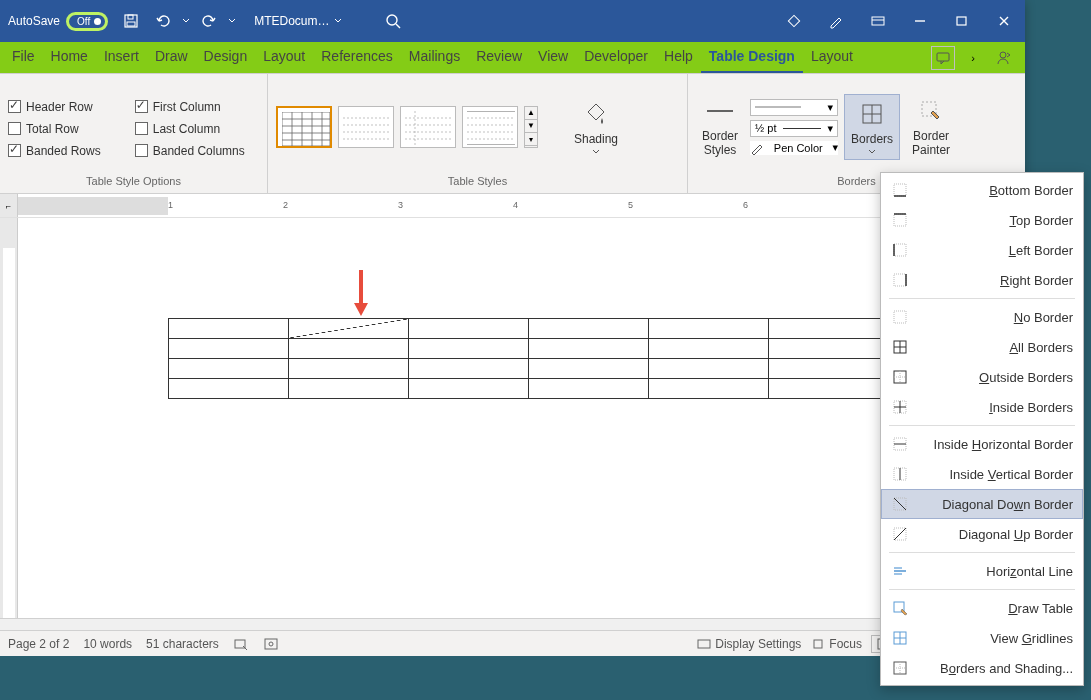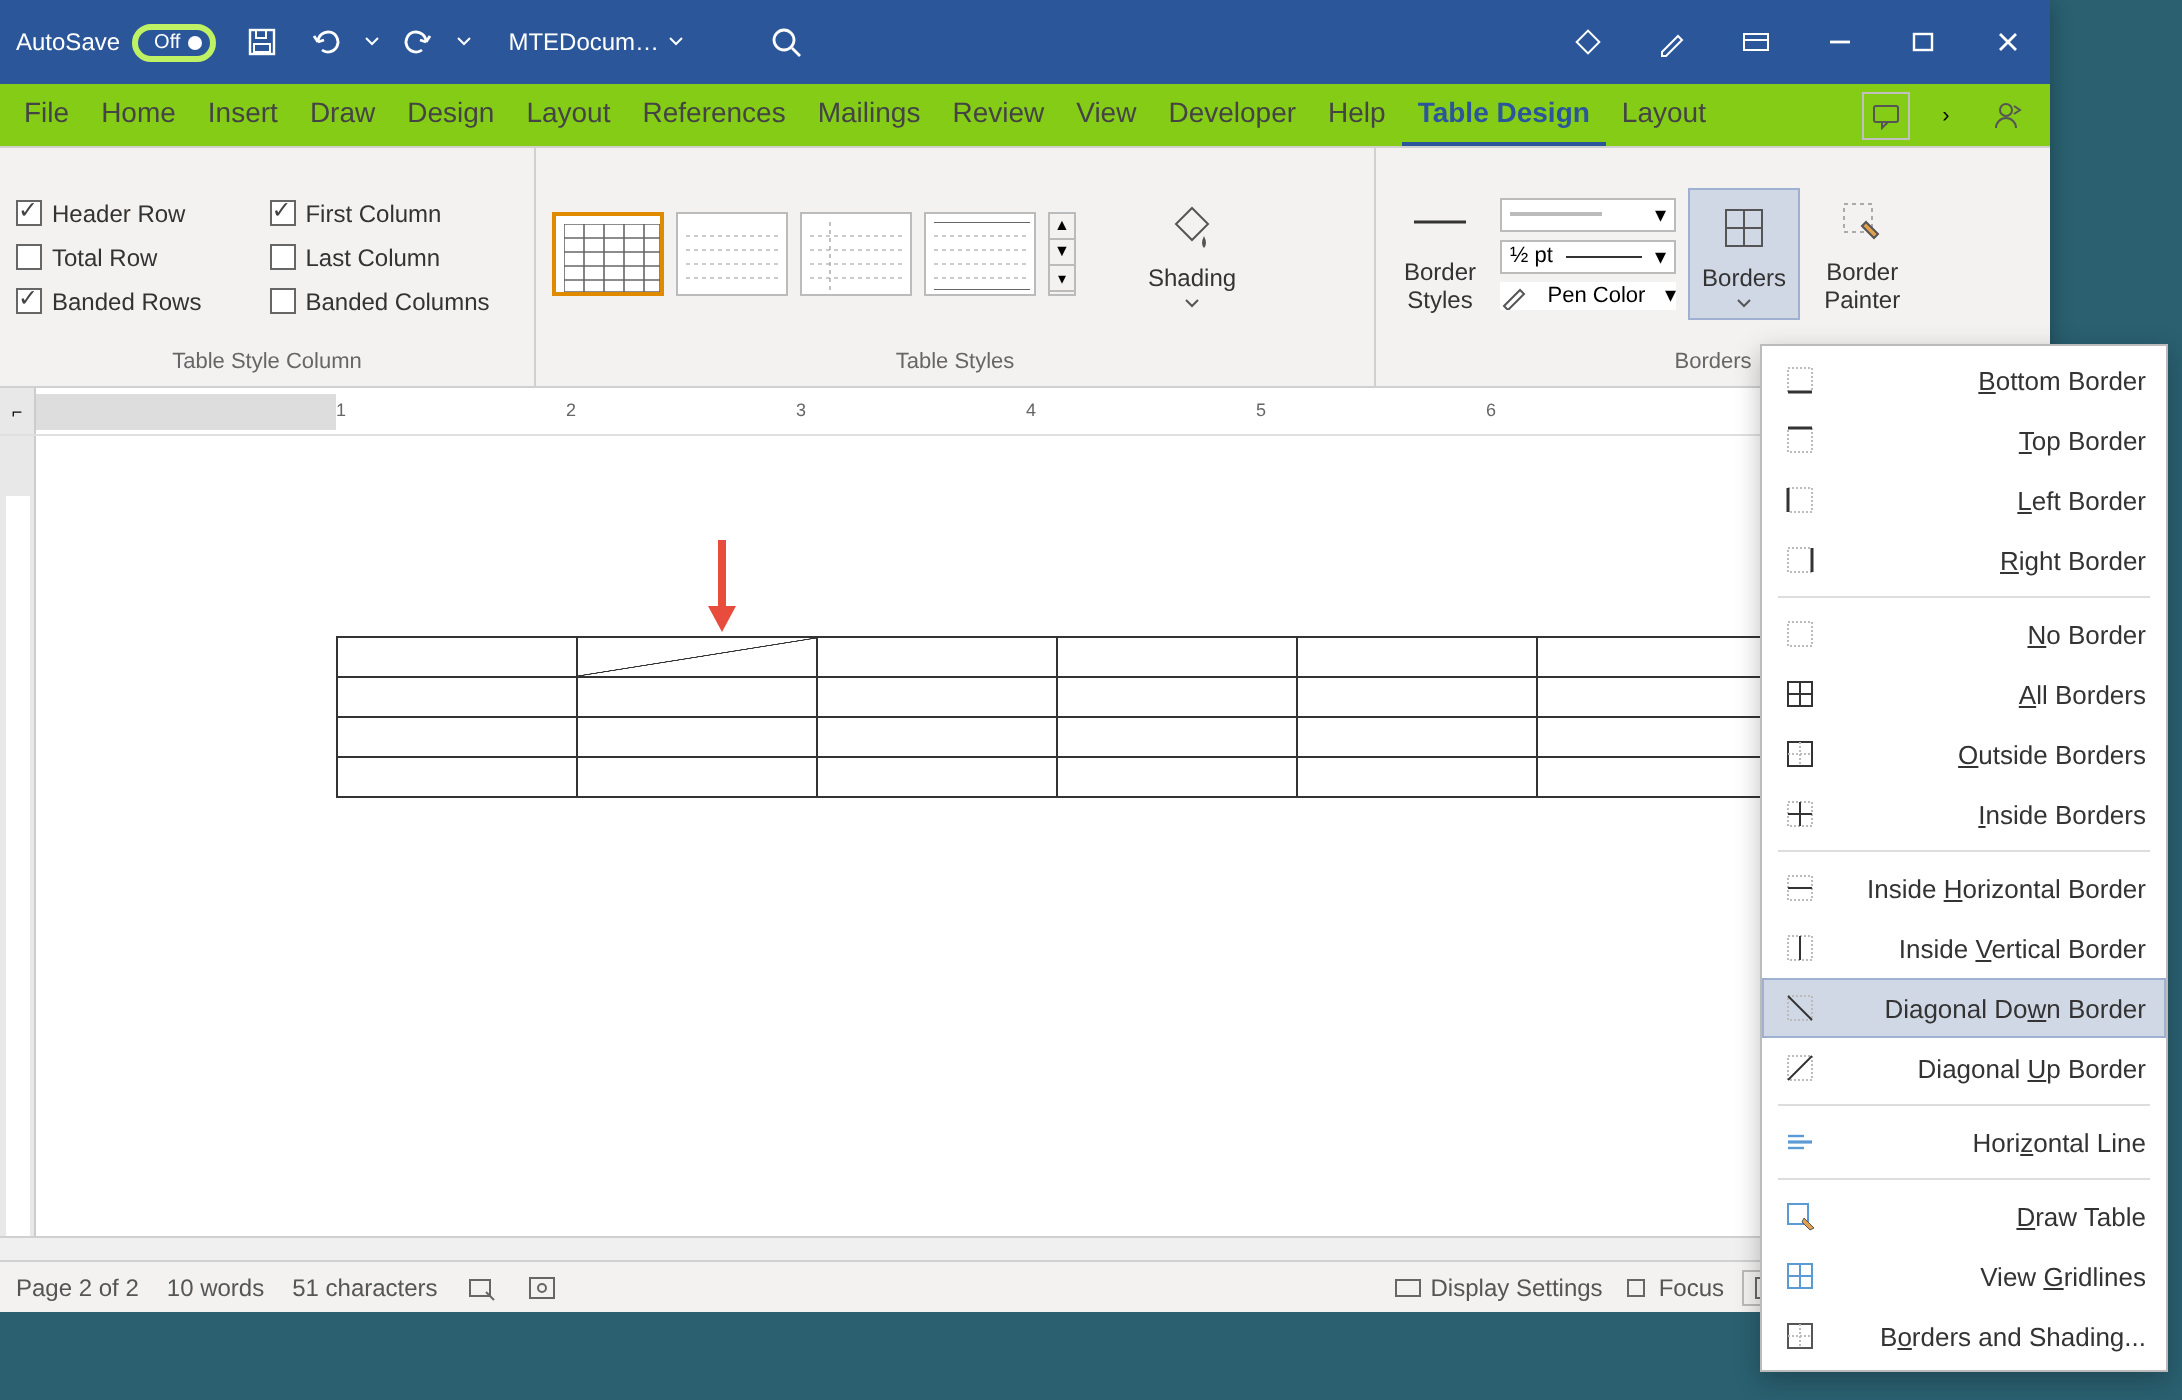--- a/index.html
+++ b/index.html
@@ -238,21 +238,21 @@
             <div class="chk">
               <div class="chk-box"></div>
               <span>Last Column</span>
             </div>
             <div class="chk">
               <div class="chk-box"></div>
               <span>Banded Columns</span>
             </div>
           </div>
       </div>
-      <div class="rgroup-label">Table Style Column</div>
+      <div class="rgroup-label">Table Style Options</div>
     </div>
 
     <div class="rgroup" style="width:420px">
       <div class="rgroup-body">
         <div class="gallery">
           <div class="gal-item sel">
               <div class="mini-table">
                 <svg width="48" height="34">
                   <g stroke="#666" stroke-width="0.8">
                     <line x1="0" y1="0" x2="48" y2="0"></line>

